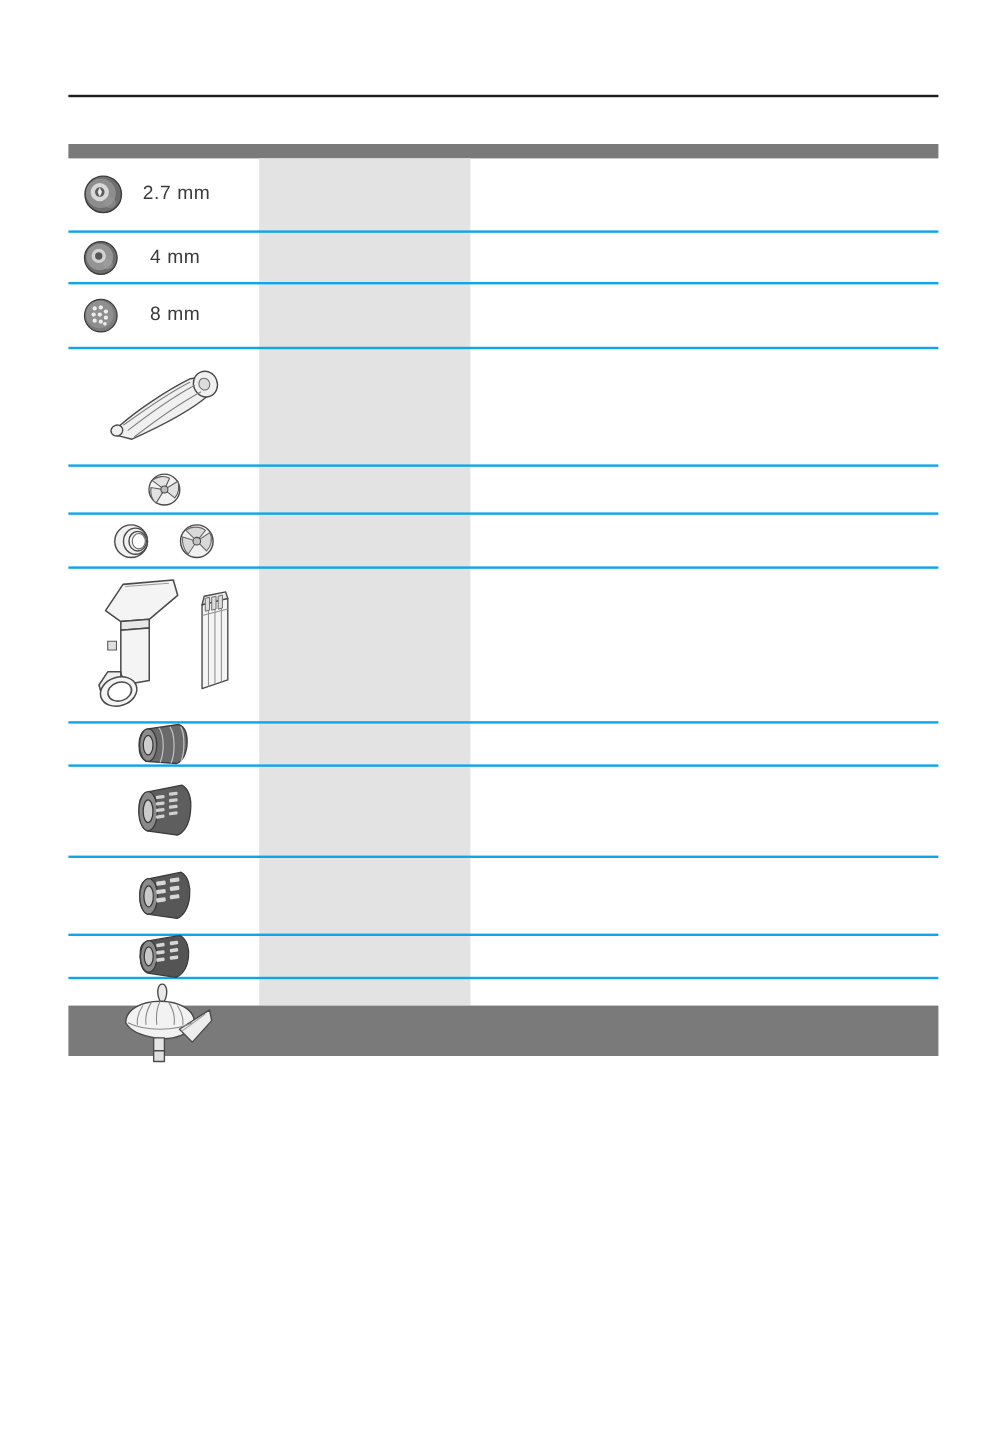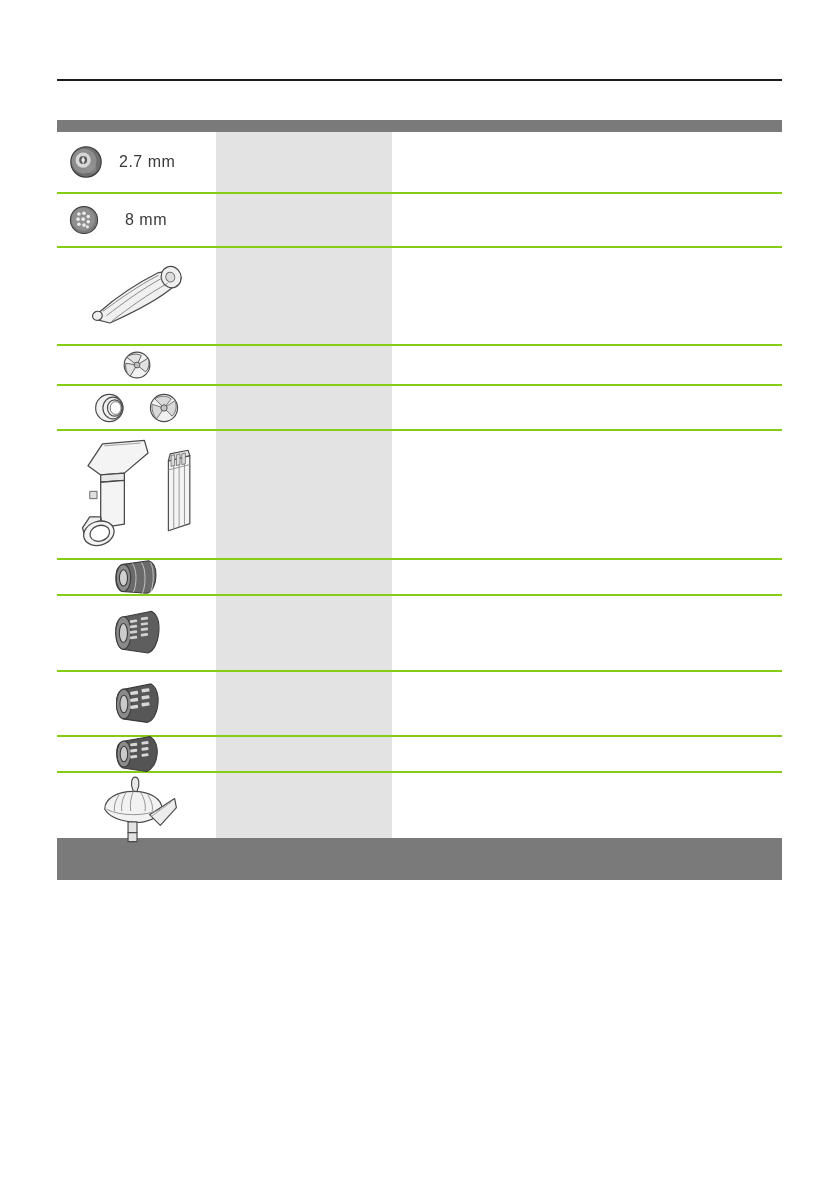--- a/index.html
+++ b/index.html
@@ -60,21 +60,21 @@
     left: 159px;
     top: 0;
     width: 176px;
     height: 706px;
     background: #e3e3e3;
   }
   .row {
     position: relative;
     display: flex;
     box-sizing: border-box;
-    border-bottom: 2px solid #84cc16;
+    border-bottom: 2px solid #0ea5e9;
     width: 725px;
   }
   .row:last-child { border-bottom: none; }
   .cell-img {
     width: 159px;
     flex: 0 0 159px;
     position: relative;
     display: flex;
     align-items: center;
     justify-content: flex-start;
@@ -145,20 +145,38 @@
                 <ellipse cx="26" cy="27" rx="5" ry="5" fill="#9a9a9a" opacity="0.5"></ellipse>
               </svg>
             </span>
             <span class="label">2.7 mm</span>
           </div>
         </div>
         <div class="cell-mid"></div>
         <div class="cell-desc"></div>
       </div>
 
+      <div class="row" style="height:43px">
+        <div class="cell-img">
+          <div class="art-wrap">
+            <span>
+              <svg width="34" height="34" viewBox="0 0 40 40">
+                <ellipse cx="20" cy="20" rx="16" ry="16" fill="#6e6e6e" stroke="#3a3a3a" stroke-width="1.2"></ellipse>
+                <ellipse cx="19" cy="19" rx="13" ry="13" fill="#949494"></ellipse>
+                <ellipse cx="18" cy="18" rx="7" ry="7" fill="#d2d2d2"></ellipse>
+                <ellipse cx="18" cy="18" rx="3.6" ry="3.6" fill="#555"></ellipse>
+                <ellipse cx="27" cy="26" rx="5" ry="5" fill="#a2a2a2" opacity="0.5"></ellipse>
+              </svg>
+            </span>
+            <span class="label" style="margin-left:18px">4 mm</span>
+          </div>
+        </div>
+        <div class="cell-mid"></div>
+        <div class="cell-desc"></div>
+      </div>
 
       <div class="row" style="height:54px">
         <div class="cell-img">
           <div class="art-wrap">
             <span>
               <svg width="34" height="34" viewBox="0 0 40 40">
                 <ellipse cx="20" cy="20" rx="16" ry="16" fill="#7b7b7b" stroke="#3a3a3a" stroke-width="1.2"></ellipse>
                 <ellipse cx="19" cy="19" rx="13.5" ry="13.5" fill="#8f8f8f"></ellipse>
                 <g fill="#ededed">
                   <circle cx="14" cy="13" r="2.1"></circle>

